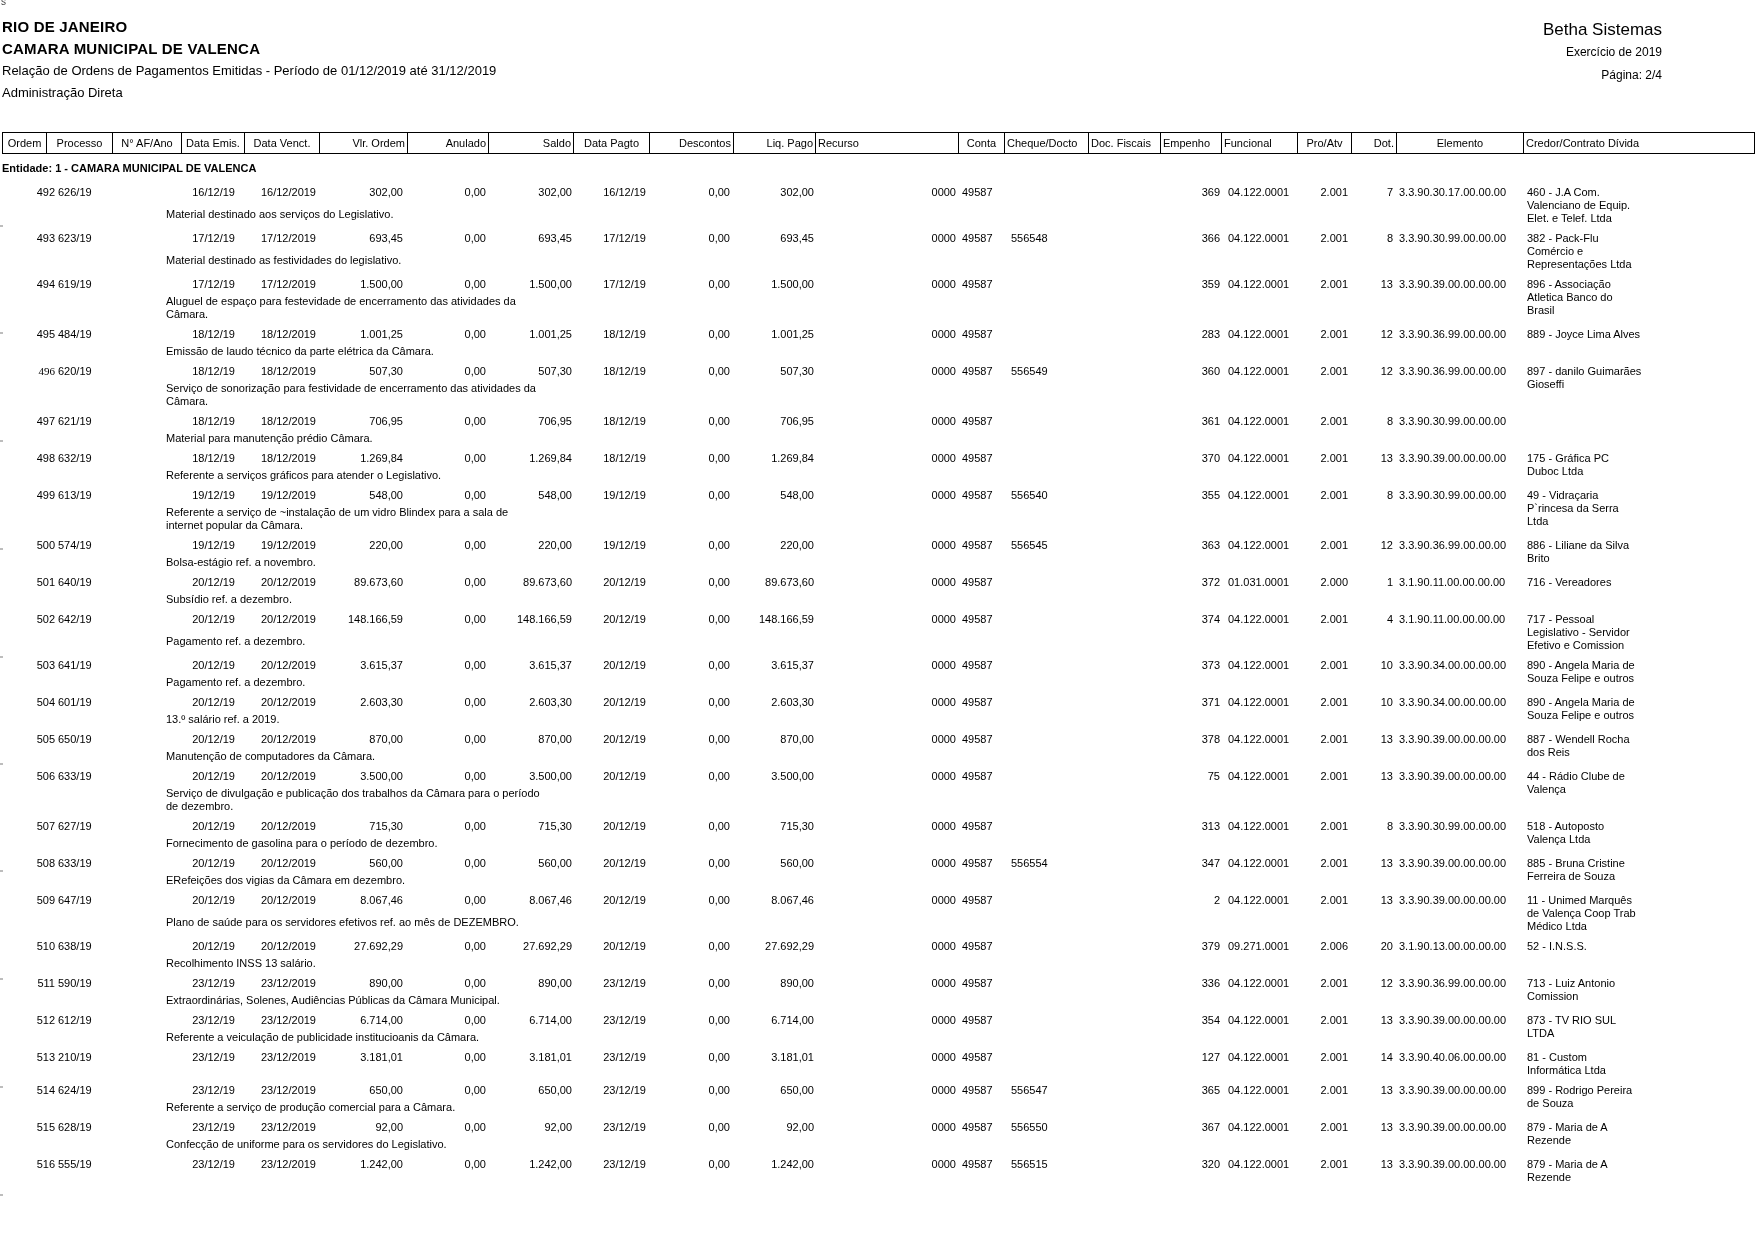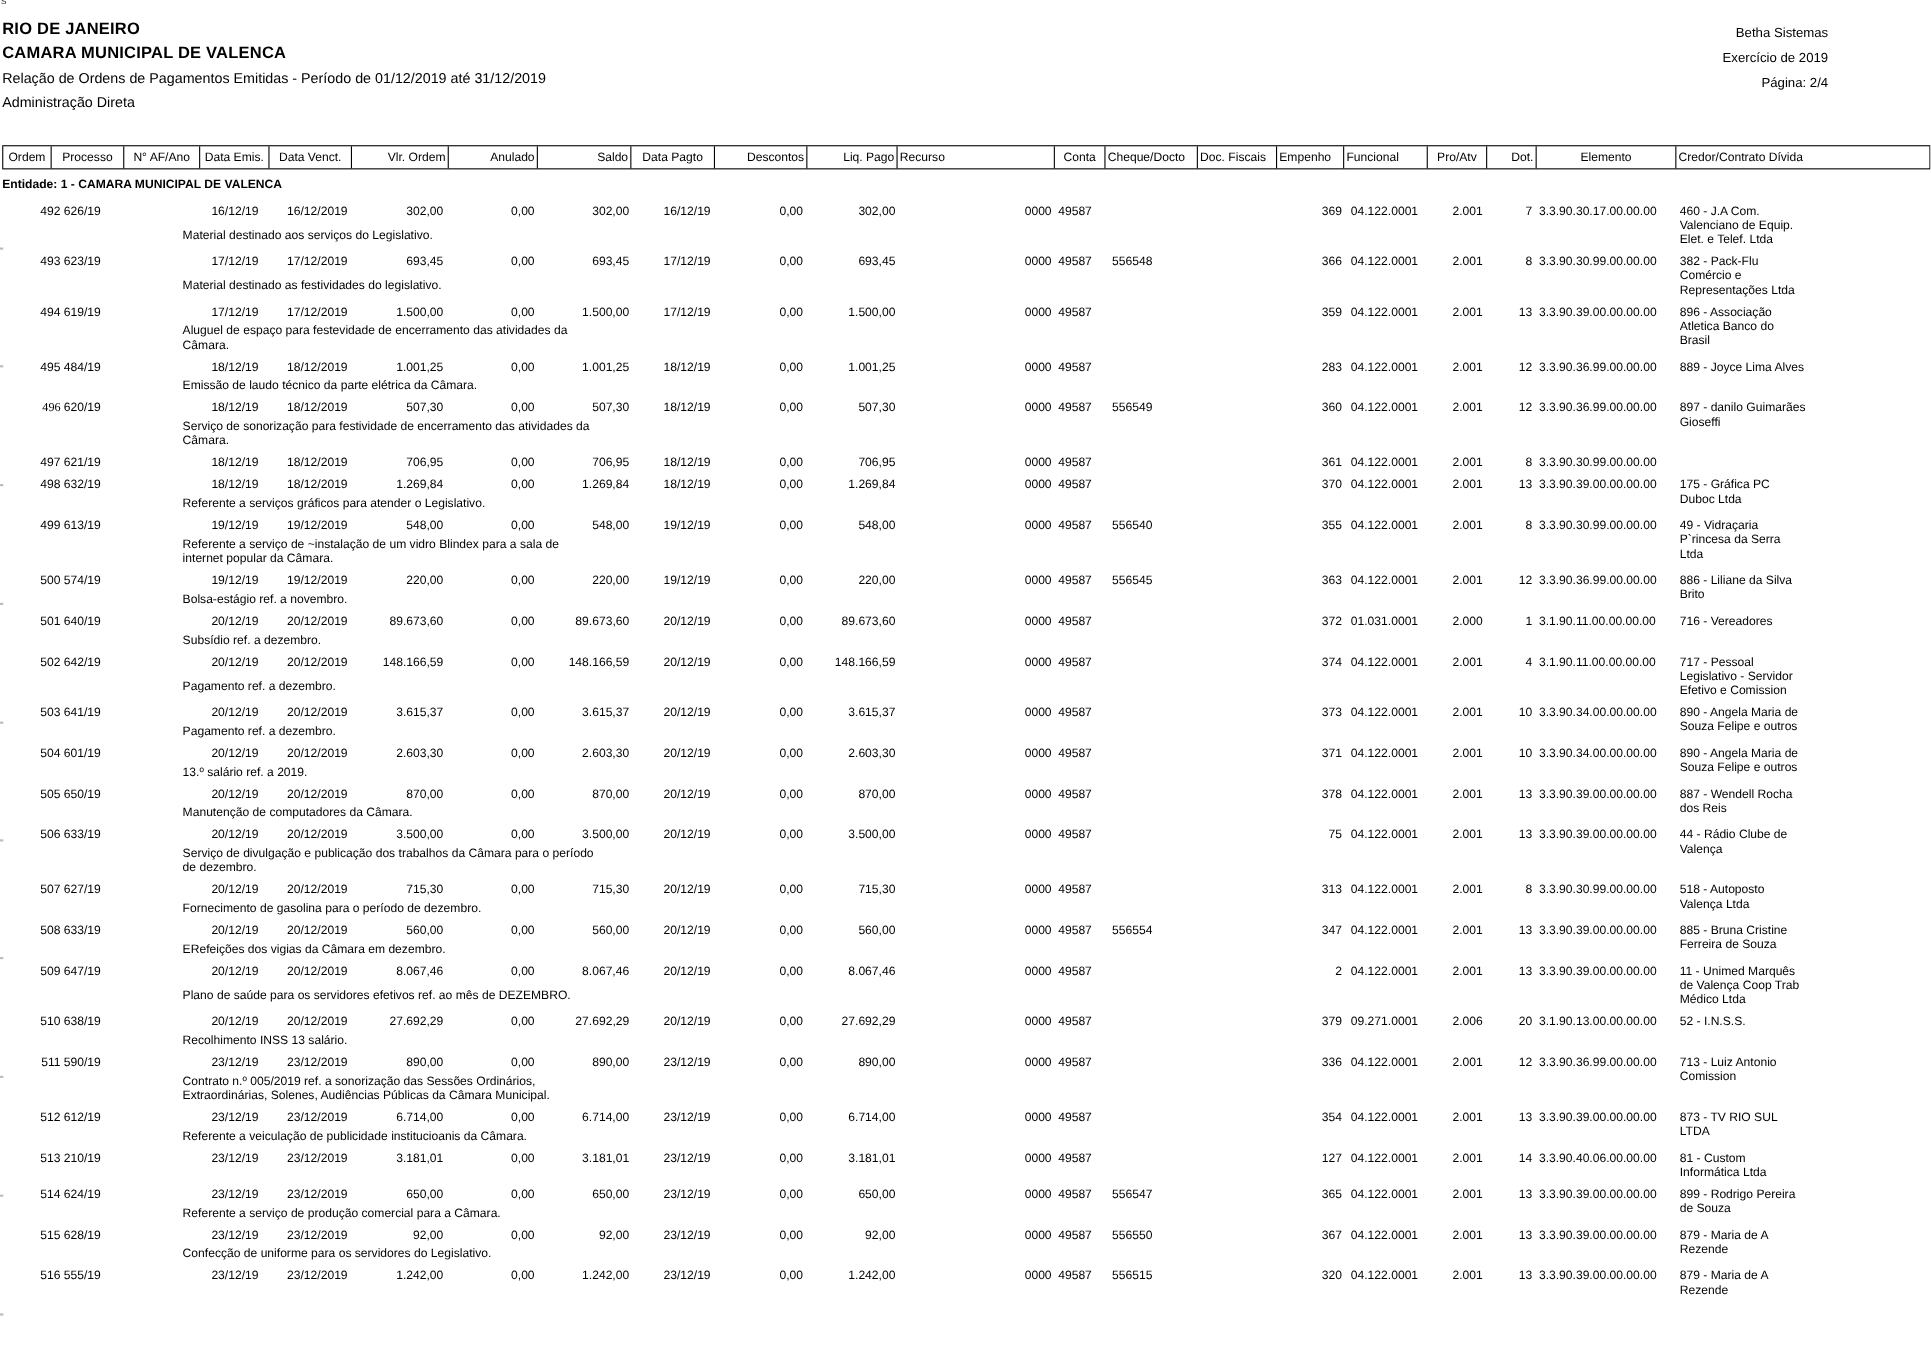--- a/index.html
+++ b/index.html
@@ -12,21 +12,21 @@
   .page{position:absolute;inset:0;padding-left:2px;box-sizing:border-box;
     --cols:43px 66px 69px 63px 75px 88px 81px 85px 76px 84px 82px 143px 46px 84px 72px 61px 76px 54px 45px 127px 233px;}
   .corner-artifact{position:absolute;top:-4px;left:1px;font-size:10px;color:#444}
   .scan-mark{position:absolute;left:0;width:3px;height:2px;background:#9a9a9a;opacity:.65}
 
   
   .top{display:flex;justify-content:space-between;padding-top:16px}
   .h-left .t1,.h-left .t2{font-weight:bold;font-size:15px;line-height:22px;letter-spacing:.2px}
   .h-left .t3,.h-left .t4{font-size:13px;line-height:22px}
   .h-right{text-align:right;padding-right:93px;padding-top:3px}
-  .h-right .r1{font-size:12px;line-height:22px}
+  .h-right .r1{font-size:17px;line-height:22px}
   .h-right .r2,.h-right .r3{font-size:12px;line-height:23px}
 
   
   .thead{display:grid;grid-template-columns:var(--cols);width:1751px;height:20px;
     border:1px solid #000;align-items:stretch;font-size:11px;margin-top:28px;box-sizing:content-box}
   .th{border-left:1px solid #000;display:flex;align-items:center;overflow:hidden;
     white-space:nowrap;padding:0 2px;box-sizing:border-box}
   .th:first-child{border-left:none}
   .ta-c{justify-content:center}.ta-r{justify-content:flex-end}.ta-l{justify-content:flex-start}
 
@@ -268,20 +268,23 @@
         <div class="cell c10 num" style="grid-column: 11;">706,95</div>
         <div class="cell c11 num" style="grid-column: 12;">0000</div>
         <div class="cell c12" style="grid-column: 13;">49587</div>
         <div class="cell c13" style="grid-column: 14;"></div>
         <div class="cell c14" style="grid-column: 15;"></div>
         <div class="cell c15 num" style="grid-column: 16;">361</div>
         <div class="cell c16" style="grid-column: 17;">04.122.0001</div>
         <div class="cell c17 num" style="grid-column: 18;">2.001</div>
         <div class="cell c18 num" style="grid-column: 19;">8</div>
         <div class="cell c19" style="grid-column: 20;">3.3.90.30.99.00.00.00</div>
+        <div class="desc">
+          <div>Material para manutenção prédio Câmara.</div>
+        </div>
       </div>
       <div class="row">
         <div class="cell c0 num" style="grid-column: 1;">498</div>
         <div class="cell c1" style="grid-column: 2;">632/19</div>
         <div class="cell c2" style="grid-column: 3;"></div>
         <div class="cell c3 num" style="grid-column: 4;">18/12/19</div>
         <div class="cell c4 num" style="grid-column: 5;">18/12/2019</div>
         <div class="cell c5 num" style="grid-column: 6;">1.269,84</div>
         <div class="cell c6 num" style="grid-column: 7;">0,00</div>
         <div class="cell c7 num" style="grid-column: 8;">1.269,84</div>
@@ -675,21 +678,20 @@
         <div class="cell c15 num" style="grid-column: 16;">336</div>
         <div class="cell c16" style="grid-column: 17;">04.122.0001</div>
         <div class="cell c17 num" style="grid-column: 18;">2.001</div>
         <div class="cell c18 num" style="grid-column: 19;">12</div>
         <div class="cell c19" style="grid-column: 20;">3.3.90.36.99.00.00.00</div>
         <div class="credor">
           <div>713 - Luiz Antonio</div>
           <div>Comission</div>
         </div>
         <div class="desc">
-          <div>Contrato n.º 005/2019 ref. a sonorização das Sessões Ordinários,</div>
           <div>Extraordinárias, Solenes, Audiências Públicas da Câmara Municipal.</div>
         </div>
       </div>
       <div class="row">
         <div class="cell c0 num" style="grid-column: 1;">512</div>
         <div class="cell c1" style="grid-column: 2;">612/19</div>
         <div class="cell c2" style="grid-column: 3;"></div>
         <div class="cell c3 num" style="grid-column: 4;">23/12/19</div>
         <div class="cell c4 num" style="grid-column: 5;">23/12/2019</div>
         <div class="cell c5 num" style="grid-column: 6;">6.714,00</div>

